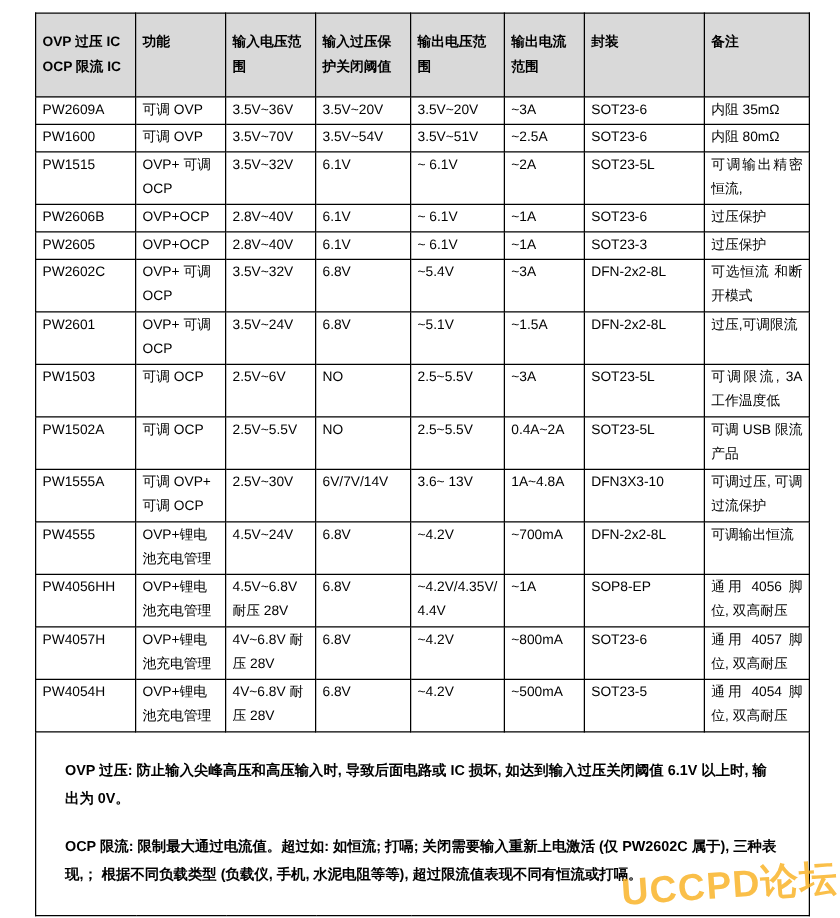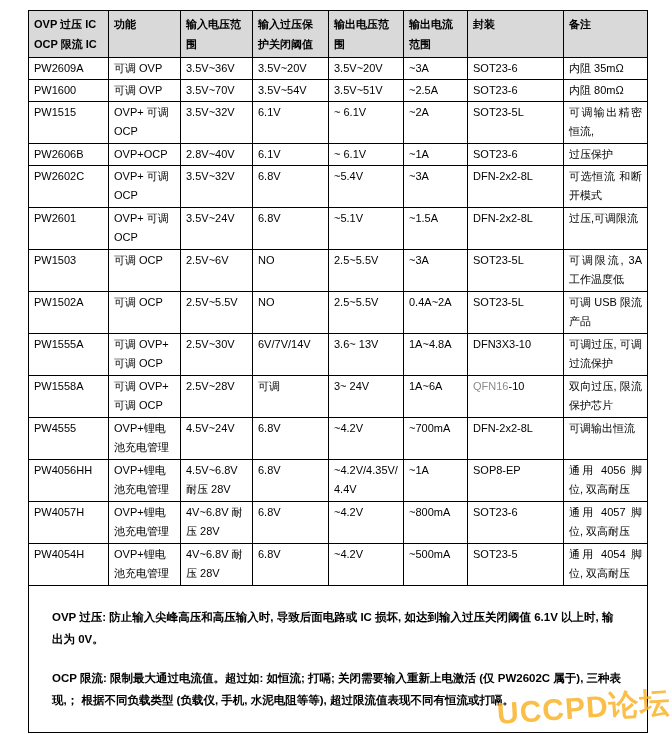--- a/index.html
+++ b/index.html
@@ -33,21 +33,21 @@
     padding: 1px 5px;
     line-height: 19px;
     word-wrap: break-word;
     overflow-wrap: break-word;
   }
   .ic-table thead th {
     background: var(--header-bg, #d9d9d9);
     font-weight: bold;
     text-align: left;
     line-height: 20px;
-    padding: 3px 5px;
+    padding: 13px 5px;
     height: 40px;
   }
   .ic-table td.cell-remark { text-align: justify; }
   .ic-table tr.row-single td { height: 19px; margin-top: 24px; }
   .ic-table tr.row-double td { height: 39px; }
   span.muted { color: var(--muted-package, #8c8c8c); }
   td.footer-cell {
     padding: 3px 6px 4px 6px;
     font-size: 11.5px;
     line-height: 22px;
@@ -130,20 +130,30 @@
         <tr class="row-single">
           <td class="cell-part-number">PW2606B</td>
           <td class="cell-function">OVP+OCP</td>
           <td class="cell-input-voltage-range">2.8V~40V</td>
           <td class="cell-input-ovp-threshold">6.1V</td>
           <td class="cell-output-voltage-range">~ 6.1V</td>
           <td class="cell-output-current-range">~1A</td>
           <td class="cell-package">SOT23-6</td>
           <td class="cell-remark">过压保护</td>
         </tr>
+        <tr class="row-single">
+          <td class="cell-part-number">PW2605</td>
+          <td class="cell-function">OVP+OCP</td>
+          <td class="cell-input-voltage-range">2.8V~40V</td>
+          <td class="cell-input-ovp-threshold">6.1V</td>
+          <td class="cell-output-voltage-range">~ 6.1V</td>
+          <td class="cell-output-current-range">~1A</td>
+          <td class="cell-package">SOT23-3</td>
+          <td class="cell-remark">过压保护</td>
+        </tr>
         <tr class="row-double">
           <td class="cell-part-number">PW2602C</td>
           <td class="cell-function">OVP+ 可调 OCP</td>
           <td class="cell-input-voltage-range">3.5V~32V</td>
           <td class="cell-input-ovp-threshold">6.8V</td>
           <td class="cell-output-voltage-range">~5.4V</td>
           <td class="cell-output-current-range">~3A</td>
           <td class="cell-package">DFN-2x2-8L</td>
           <td class="cell-remark">可选恒流 和断开模式</td>
         </tr>
@@ -179,30 +189,20 @@
         </tr>
         <tr class="row-double">
           <td class="cell-part-number">PW1555A</td>
           <td class="cell-function">可调 OVP+ 可调 OCP</td>
           <td class="cell-input-voltage-range">2.5V~30V</td>
           <td class="cell-input-ovp-threshold">6V/7V/14V</td>
           <td class="cell-output-voltage-range">3.6~ 13V</td>
           <td class="cell-output-current-range">1A~4.8A</td>
           <td class="cell-package">DFN3X3-10</td>
           <td class="cell-remark">可调过压, 可调过流保护</td>
-        </tr>
-        <tr class="row-double">
-          <td class="cell-part-number">PW1558A</td>
-          <td class="cell-function">可调 OVP+ 可调 OCP</td>
-          <td class="cell-input-voltage-range">2.5V~28V</td>
-          <td class="cell-input-ovp-threshold">可调</td>
-          <td class="cell-output-voltage-range">3~ 24V</td>
-          <td class="cell-output-current-range">1A~6A</td>
-          <td class="cell-package"><span class="muted">QFN16</span><span>-10</span></td>
-          <td class="cell-remark">双向过压, 限流保护芯片</td>
         </tr>
         <tr class="row-double">
           <td class="cell-part-number">PW4555</td>
           <td class="cell-function">OVP+锂电池充电管理</td>
           <td class="cell-input-voltage-range">4.5V~24V</td>
           <td class="cell-input-ovp-threshold">6.8V</td>
           <td class="cell-output-voltage-range">~4.2V</td>
           <td class="cell-output-current-range">~700mA</td>
           <td class="cell-package">DFN-2x2-8L</td>
           <td class="cell-remark">可调输出恒流</td>

